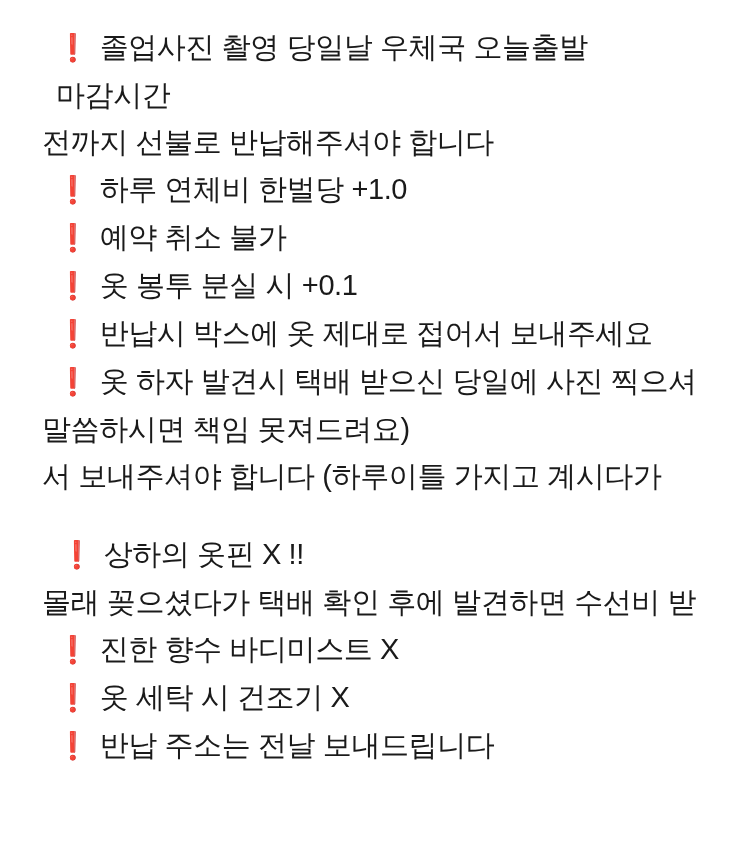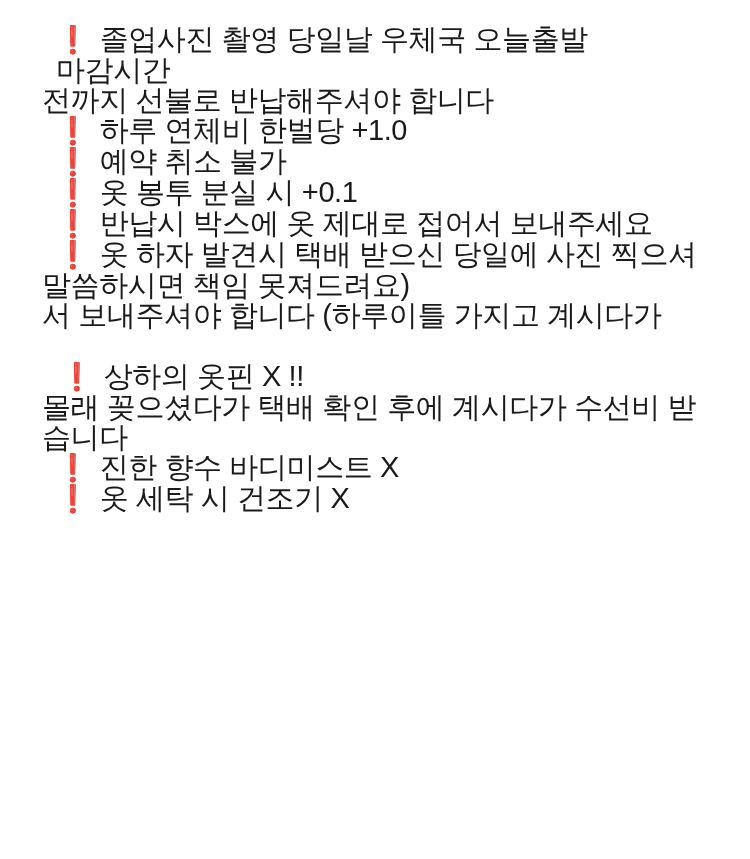--- a/index.html
+++ b/index.html
@@ -16,21 +16,21 @@
   }
   .page {
     width: 750px;
     height: 859px;
     box-sizing: border-box;
     padding: 24px 42px 10px 42px;
     background: #ffffff;
   }
   .line {
     font-size: 29px;
-    line-height: 30px;
+    line-height: 47px;
     letter-spacing: -0.4px;
     white-space: pre-wrap;
     word-break: keep-all;
   }
   .line.indent {
     padding-left: 14px;
   }
   .line.indent2 {
     padding-left: 18px;
     margin-top: 31px;
@@ -79,26 +79,28 @@
   </div>
 
   <div class="block">
     <div class="line indent"><span class="bullet">❗</span><span class="txt">옷 하자 발견시 택배 받으신 당일에 사진 찍으셔</span></div>
     <div class="line"><span class="txt">말씀하시면 책임 못져드려요)</span></div>
     <div class="line"><span class="txt">서 보내주셔야 합니다 (하루이틀 가지고 계시다가</span></div>
   </div>
 
   <div class="block">
     <div class="line indent2"><span class="bullet">❗</span><span class="txt">상하의 옷핀 X !!</span></div>
-    <div class="line"><span class="txt">몰래 꽂으셨다가 택배 확인 후에 계시다가 수선비 받</span></div>
-    <div class="line"><span class="txt">습니다</span></div>
+    <div class="line"><span class="txt">몰래 꽂으셨다가 택배 확인 후에 발견하면 수선비 받</span></div>
   </div>
 
   <div class="block">
     <div class="line indent"><span class="bullet">❗</span><span class="txt">진한 향수 바디미스트 X</span></div>
   </div>
 
   <div class="block">
     <div class="line indent"><span class="bullet">❗</span><span class="txt">옷 세탁 시 건조기 X</span></div>
   </div>
 
+  <div class="block">
+    <div class="line indent"><span class="bullet">❗</span><span class="txt">반납 주소는 전날 보내드립니다</span></div>
+  </div>
 
 </div>
 
 </body></html>

